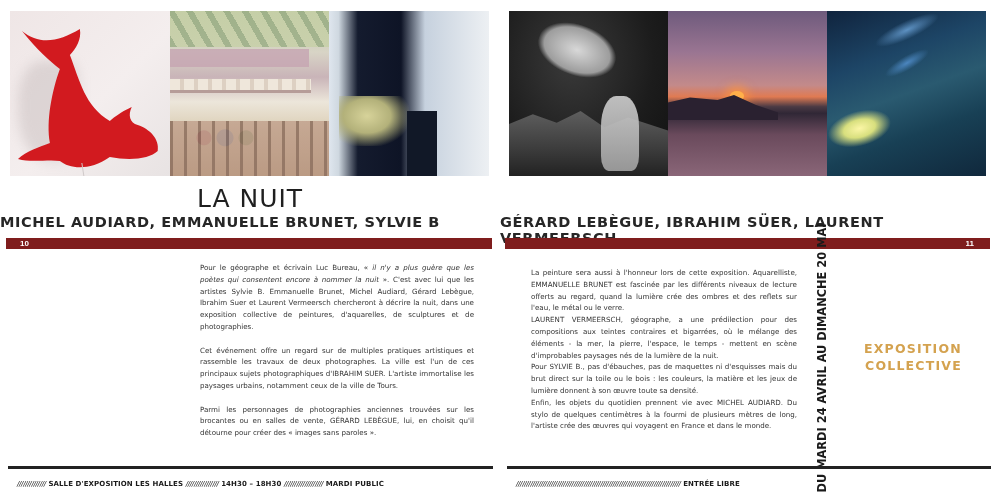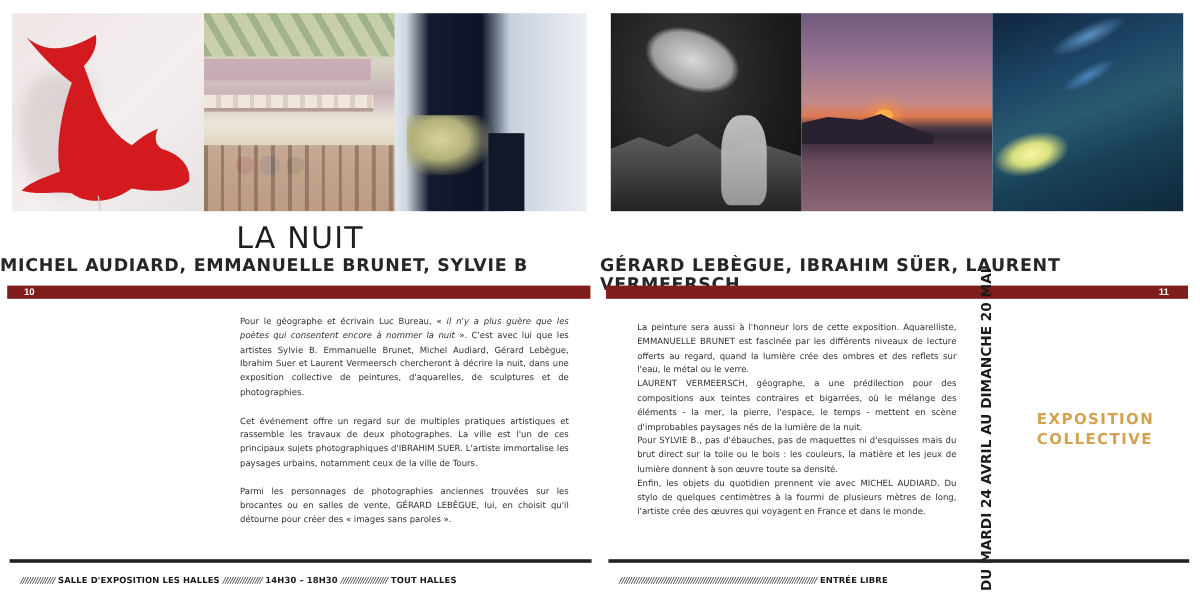--- a/index.html
+++ b/index.html
@@ -56,21 +56,21 @@
 
   .body-text { position:absolute; font-family:"DejaVu Sans", sans-serif; font-size: 7.1px; line-height: 11.8px; color:#333; text-align: justify; }
   .body-text p { margin-bottom: 0; }
   .body-text p.gap { margin-top: 11.8px; }
   .page-left .body-text { left: 200px; width: 274px; top: 262px; }
   .page-right .body-text { left: 31px; width: 266px; top: 267px; }
   .body-text em { font-style: italic; }
 
   .vertical-date { position:absolute; left: 313px; top: 251px; width: 18px; height: 213px; display:flex; align-items:center; justify-content:center; }
   .vertical-date span { display:block; transform: rotate(-90deg); white-space: nowrap; font-family:"DejaVu Sans", sans-serif; font-weight:700; font-size: 11.4px; color:#1a1a1a; letter-spacing: 0px; }
-  .expo-label { position:absolute; left: 364px; top: 340px; font-family:"DejaVu Sans", sans-serif; font-weight:700; font-size:12.5px; line-height:17px; letter-spacing:1.2px; color:#d4a24f; text-align:left; }
+  .expo-label { position:absolute; left: 364px; top: 340px; font-family:"DejaVu Sans", sans-serif; font-weight:700; font-size:12.5px; line-height:17px; letter-spacing:1.2px; color:#d4a24f; text-align:right; }
 
   .rule { position:absolute; top: 466px; height: 3px; background:#222; }
   .page-left .rule { left: 8px; width: 485px; }
   .page-right .rule { left: 7px; width: 484px; }
   .footer { position:absolute; top: 480px; font-family:"DejaVu Sans", sans-serif; font-weight:700; font-size: 7px; color:#1a1a1a; white-space: nowrap; letter-spacing: 0.1px; }
   .page-left .footer { left: 17px; }
   .page-right .footer { left: 16px; }
   .slashes { font-style: italic; font-weight: 400; letter-spacing: -0.3px; }
 </style>
 </head>
@@ -111,21 +111,21 @@
     <p class="gap">Parmi les personnages de photographies anciennes trouvées sur les brocantes ou en salles de vente, GÉRARD LEBÈGUE, lui, en choisit qu'il détourne pour créer des « images sans paroles ».</p>
   </div>
 
   <div class="rule"></div>
   <div class="footer">
     <span class="slashes">//////////////</span>
     <span>SALLE D'EXPOSITION LES HALLES</span>
     <span class="slashes">////////////////</span>
     <span>14H30 – 18H30</span>
     <span class="slashes">///////////////////</span>
-    <span>TOUT HALLES</span>
+    <span>MARDI PUBLIC</span>
   </div>
 </section>
 
 <section class="page page-right">
   <div class="photo-strip">
     <div class="photo ph-bw" title="Black and white surreal photograph with ray and child">
       <div class="ray"></div>
       <div class="rocks"></div>
       <div class="child"></div>
     </div>

